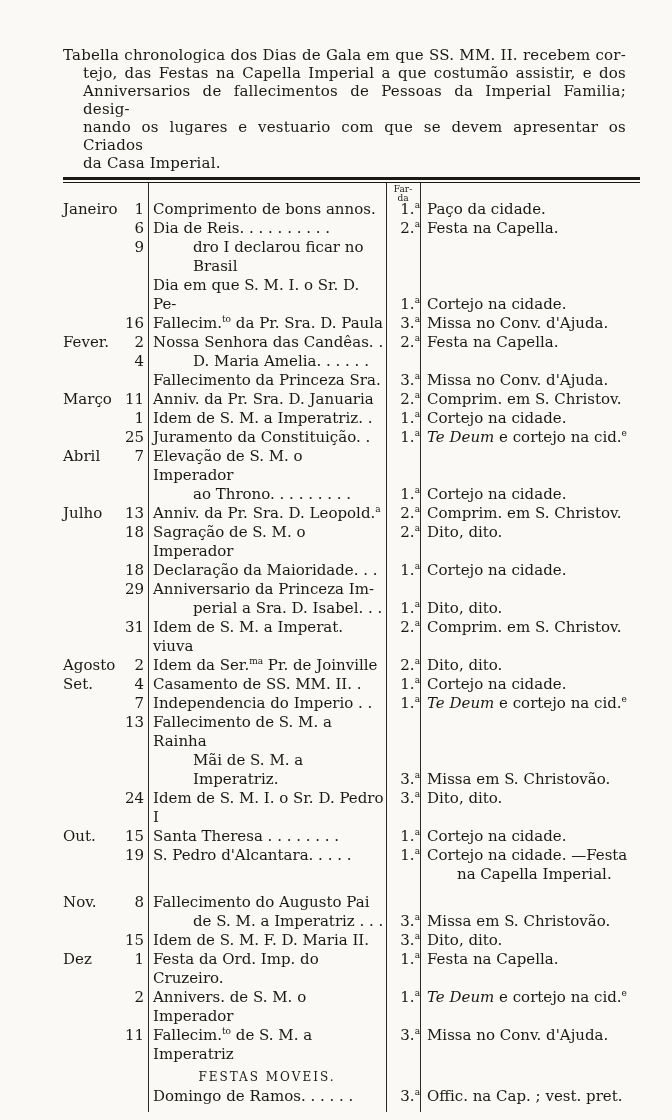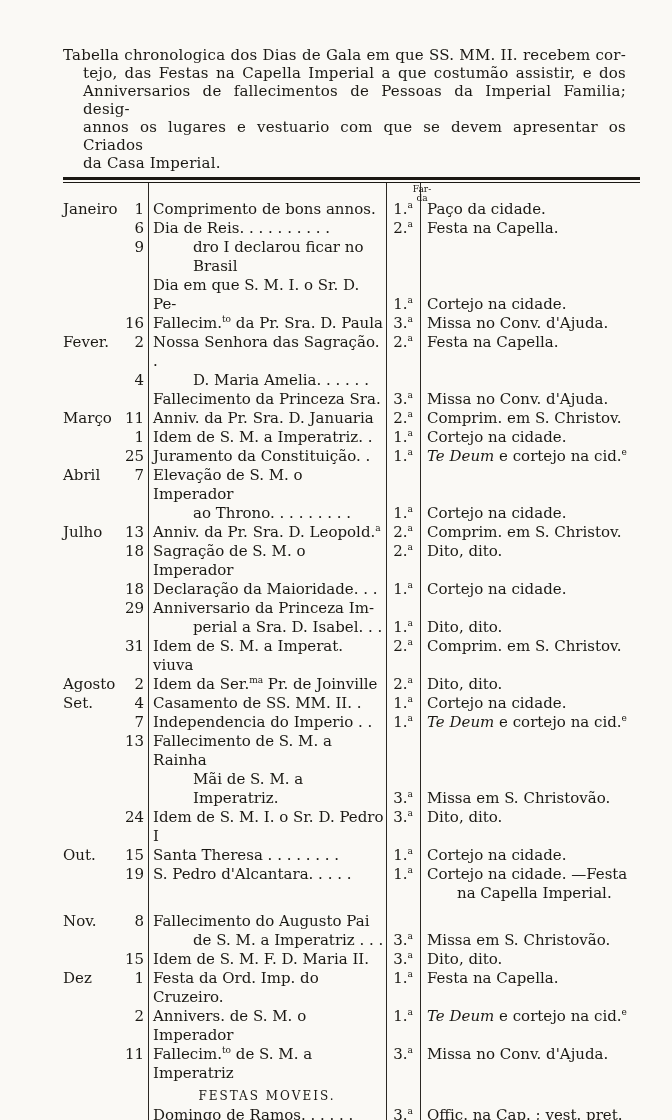--- a/index.html
+++ b/index.html
@@ -42,21 +42,21 @@
     position:absolute;
     top:6px;bottom:0;
     width:1px;
     background:#2b2823;
   }
   .v1{left:85px;}
   .v2{left:323px;}
   .v3{left:357px;}
   .farda-head{
     position:absolute;
-    left:342px;top:8px;
+    left:323px;top:8px;
     width:34px;
     text-align:center;
     font-size:9px;
     line-height:9px;
   }
   .tbody{padding:17px 0 6px 0;}
   .row{
     display:flex;
     align-items:flex-start;
     font-size:15px;
@@ -70,21 +70,21 @@
     box-sizing:border-box;
     padding-right:4px;
   }
   .c-desc{
     width:238px;
     box-sizing:border-box;
     padding-left:5px;
   }
   .c-farda{
     width:34px;
-    text-align:center;
+    text-align:right;
   }
   .c-loc{
     flex:1;
     box-sizing:border-box;
     padding-left:7px;
   }
   .row.desc2 .c-farda,
   .row.desc2 .c-loc{align-self:flex-end;}
   .dline.cont{padding-left:40px;}
   .lline.cont-loc{padding-left:30px;}
@@ -100,21 +100,21 @@
 </style>
 </head>
 <body>
 
 <div class="page">
 
   <div class="caption">
     <div class="cap-line first">Tabella chronologica dos Dias de Gala em que SS. MM. II. recebem cor-</div>
     <div class="cap-line">tejo, das Festas na Capella Imperial a que costumão assistir, e dos</div>
     <div class="cap-line">Anniversarios de fallecimentos de Pessoas da Imperial Familia; desig-</div>
-    <div class="cap-line">annos os lugares e vestuario com que se devem apresentar os Criados</div>
+    <div class="cap-line">nando os lugares e vestuario com que se devem apresentar os Criados</div>
     <div class="cap-line last">da Casa Imperial.</div>
   </div>
 
   <div class="table-wrap">
     <div class="top-rule"></div>
     <div class="vrule v1"></div>
     <div class="vrule v2"></div>
     <div class="vrule v3"></div>
     <div class="farda-head">
       <div>Far-</div>
@@ -173,21 +173,21 @@
           <div class="c-loc">
             <div class="lline">Missa no Conv. d'Ajuda.</div>
           </div>
         </div>
         <div class="row">
           <div class="c-date">
             <span class="month">Fever.</span>
             <span class="day">2</span>
           </div>
           <div class="c-desc">
-            <div class="dline">Nossa Senhora das Sagração. .</div>
+            <div class="dline">Nossa Senhora das Candêas. .</div>
           </div>
           <div class="c-farda">2.<sup>a</sup></div>
           <div class="c-loc">
             <div class="lline">Festa na Capella.</div>
           </div>
         </div>
         <div class="row desc2">
           <div class="c-date">
             <span class="month"></span>
             <span class="day">4</span>

